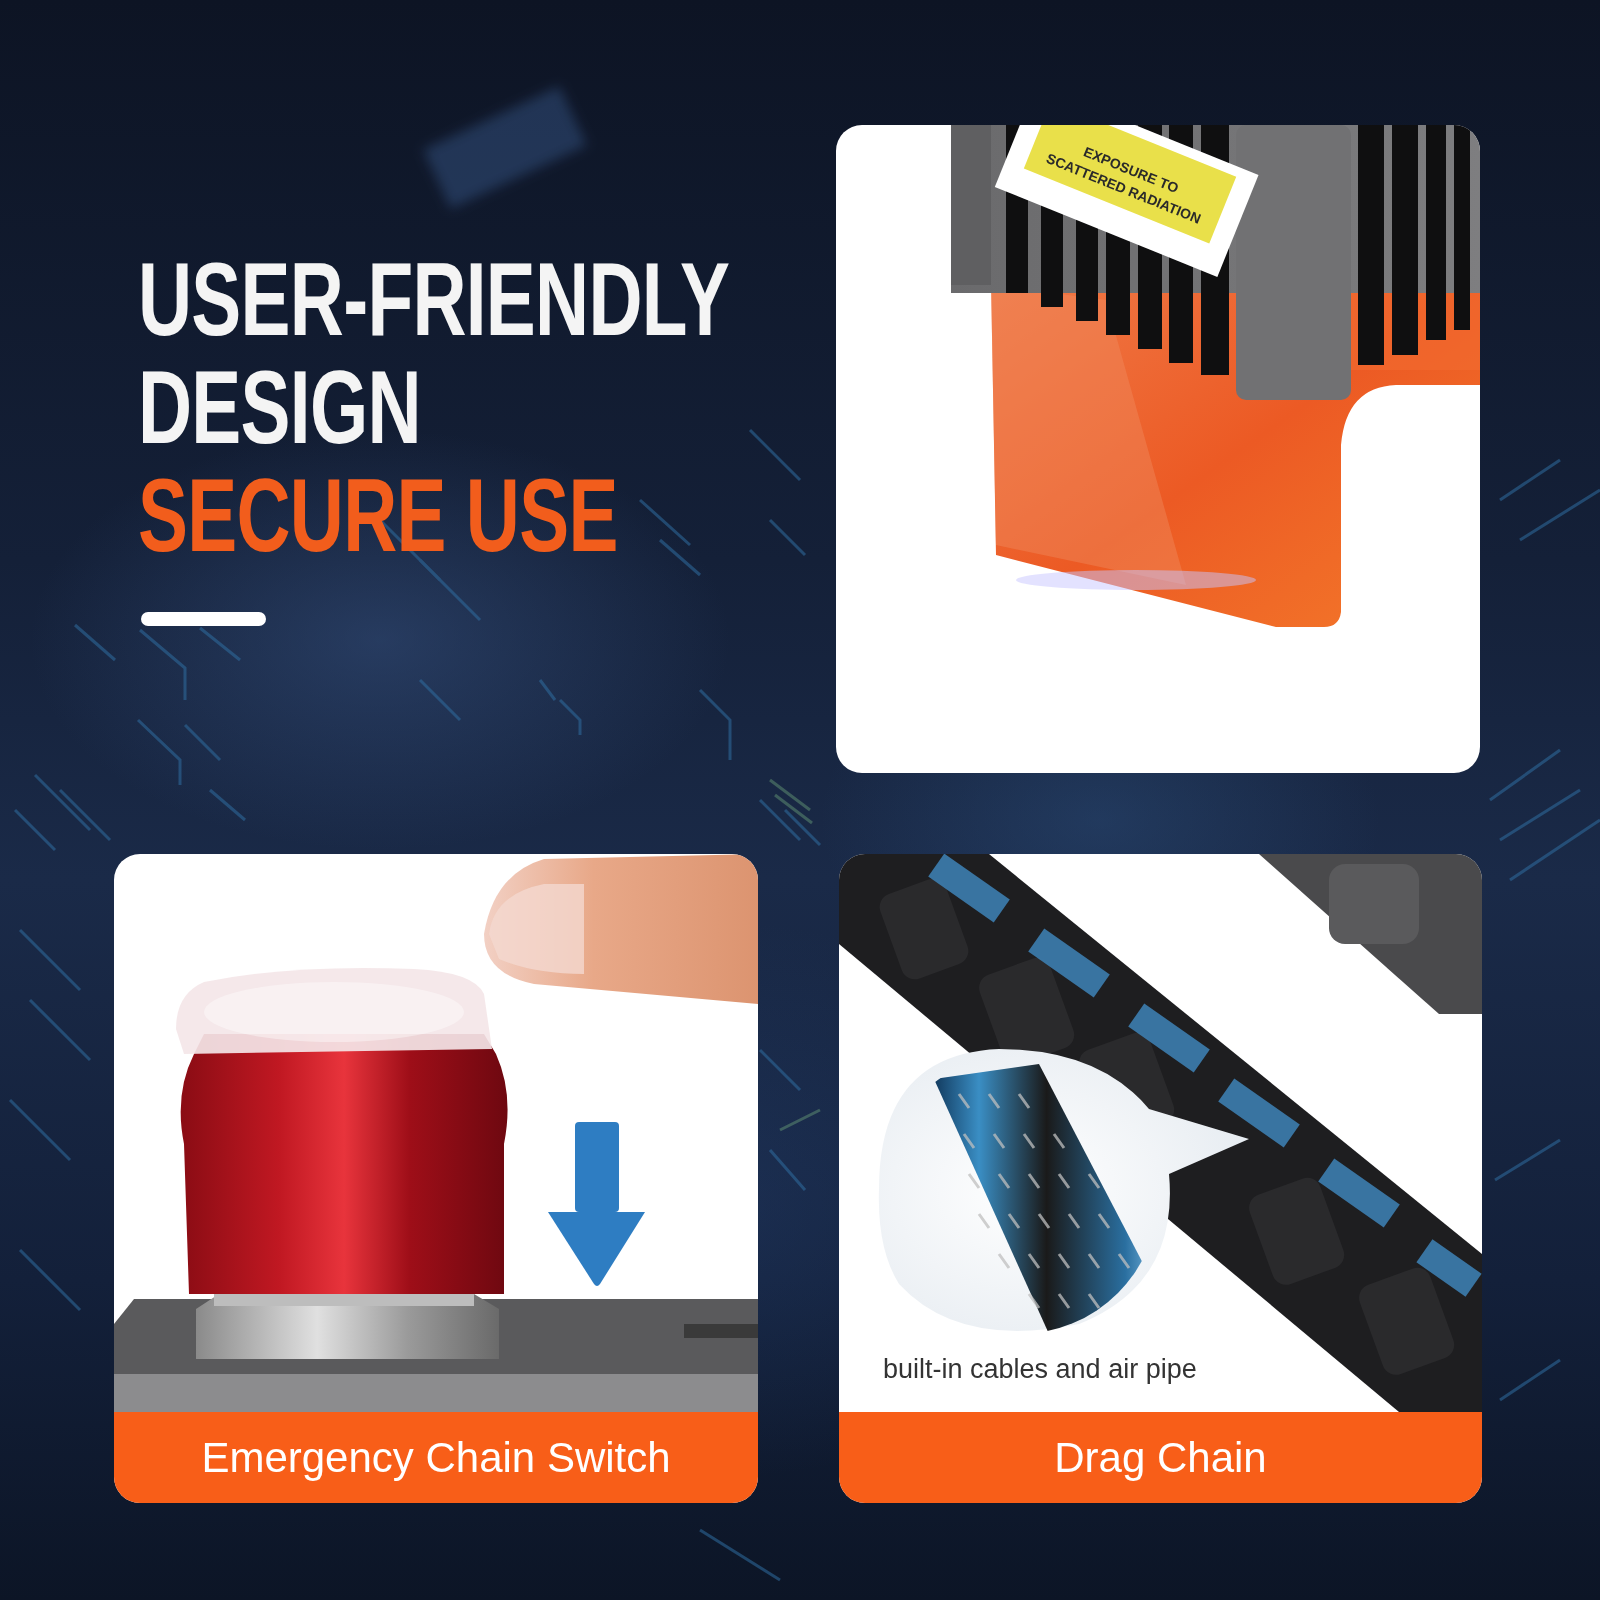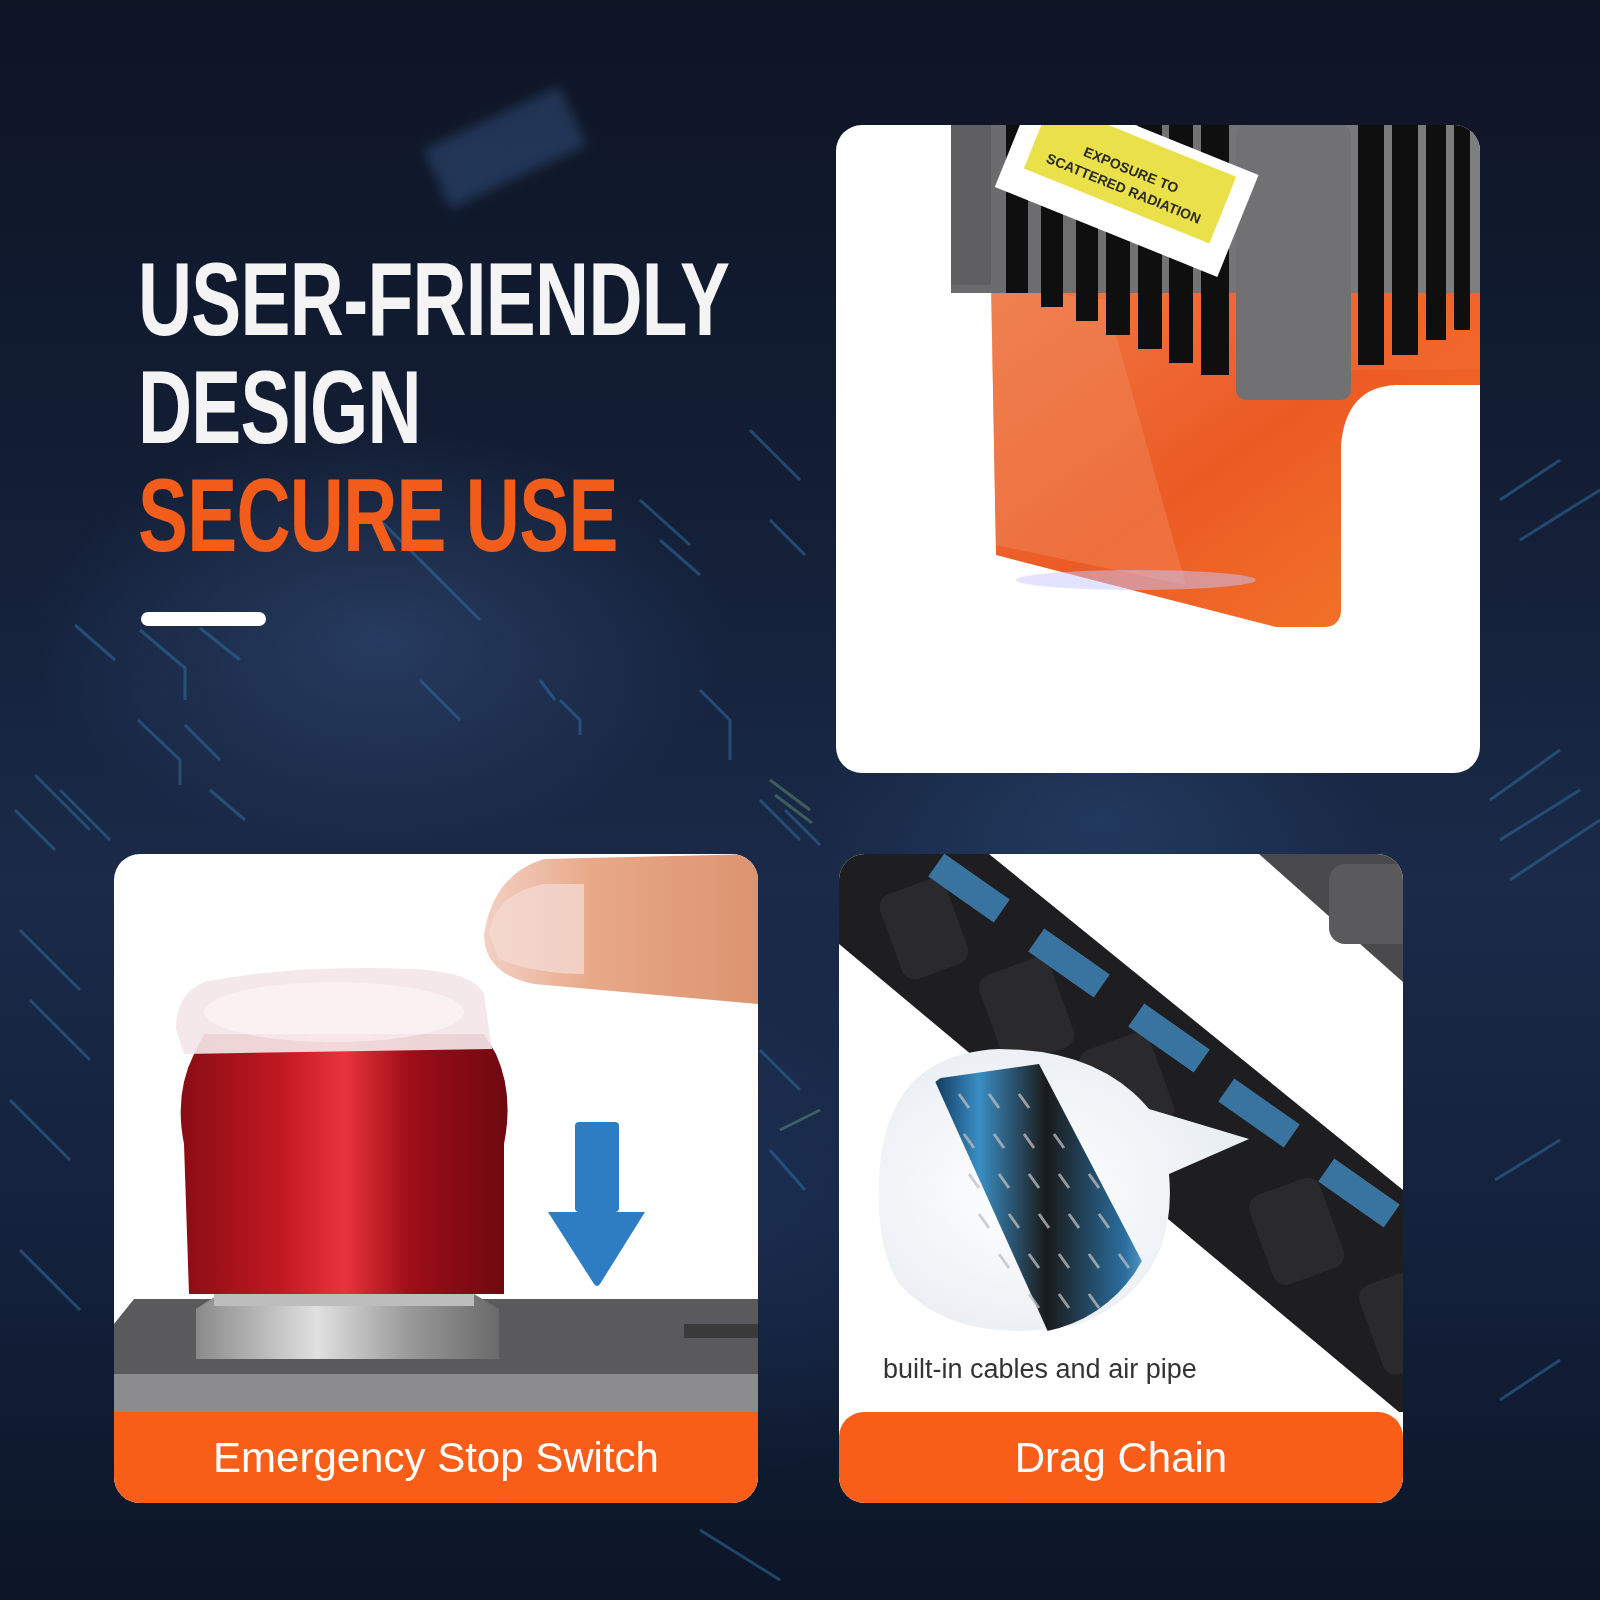--- a/index.html
+++ b/index.html
@@ -42,22 +42,22 @@
     .card-label {
       position: absolute; left: 0; right: 0; bottom: 0;
       background: #f85e18; color: #ffffff;
       display: flex; align-items: center; justify-content: center;
       font-family: "Liberation Sans", sans-serif; font-size: 42px;
     }
     .card-uv { left: 836px; top: 125px; width: 644px; height: 648px; }
     .card-uv .card-label { height: 91px; font-size: 41px; }
     .card-estop { left: 114px; top: 854px; width: 644px; height: 649px; }
     .card-estop .card-label { height: 91px; }
-    .card-drag { left: 839px; top: 854px; width: 564px; height: 649px; }
-    .card-drag .card-label { height: 91px; border-radius: 25px; }
+    .card-drag { left: 839px; top: 854px; width: 643px; height: 649px; }
+    .card-drag .card-label { height: 91px; }
 
     .caption-small {
       position: absolute; left: 44px; bottom: 118px;
       font-size: 27px; color: #333333; font-family: "Liberation Sans", sans-serif;
     }
   </style>
 </head>
 <body>
 
 <svg class="bg-circuits" width="1600" height="1600" viewBox="0 0 1600 1600">
@@ -196,21 +196,21 @@
     <ellipse cx="220" cy="158" rx="130" ry="30" fill="#ffffff" opacity="0.4"></ellipse>
 
     <path d="M644 0 L430 5 Q380 20 370 80 Q370 120 420 130 L644 150 Z" fill="url(#finger)"></path>
     <path d="M375 80 Q380 40 430 30 L470 30 L470 120 Q420 120 385 105 Z" fill="#f4d8d0" opacity="0.8"></path>
 
     <g fill="#2e7dc2">
       <rect x="461" y="268" width="44" height="90" rx="4"></rect>
       <path d="M434 358 L531 358 L486 430 Q483 434 480 430 Z"></path>
     </g>
   </svg>
-  <div class="card-label">Emergency Stop Switch</div>
+  <div class="card-label">Emergency Chain Switch</div>
 </div>
 
 <div class="card card-drag">
   <svg width="643" height="558" viewBox="0 0 643 558" style="position:absolute;left:0;top:0;">
     <defs>
       <radialGradient id="bubble" cx="0.4" cy="0.5" r="0.6">
         <stop offset="0" stop-color="#ffffff"></stop>
         <stop offset="1" stop-color="#e8edf2"></stop>
       </radialGradient>
       <linearGradient id="cableBlue" x1="0" y1="0" x2="1" y2="0">

